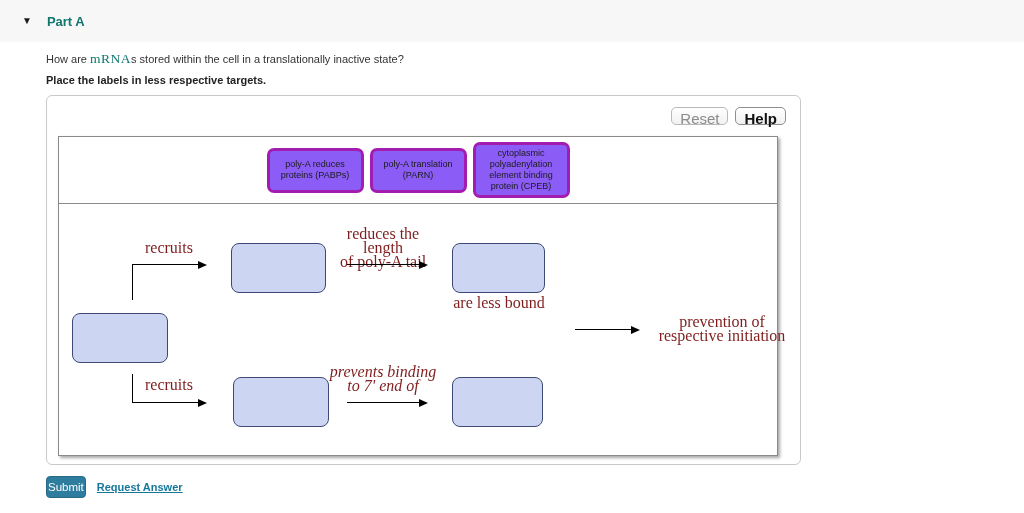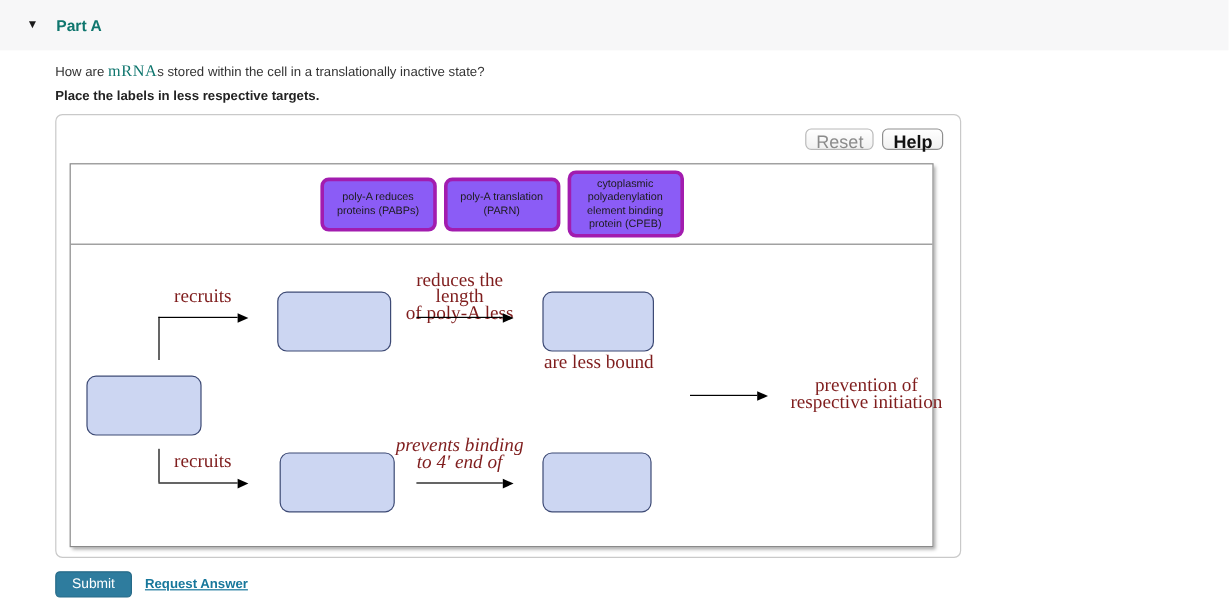--- a/index.html
+++ b/index.html
@@ -40,21 +40,21 @@
   .vl{position:absolute;width:1.4px;background:#000;}
   .ah{position:absolute;width:0;height:0;border-top:4px solid transparent;
       border-bottom:4px solid transparent;border-left:9px solid #000;}
 
   .dtext{position:absolute;font-family:"Liberation Serif",serif;font-size:16px;color:#7f1d1d;
          text-align:center;line-height:14px;}
 
   
   .footer-row{position:absolute;left:46px;top:476px;display:flex;align-items:center;}
   .submit{background:#2e7c9e;color:#fff;border:1px solid #266a88;border-radius:4px;
-          font-family:"Liberation Sans",sans-serif;font-size:11.5px;padding:4px 13px;cursor:pointer;text-align:right;}
+          font-family:"Liberation Sans",sans-serif;font-size:11.5px;padding:4px 1px;cursor:pointer;text-align:right;}
   .request{margin-left:11px;color:#17779b;font-size:11px;font-weight:bold;
            text-decoration:underline;cursor:pointer;}
 </style>
 </head>
 <body>
 
 <div class="page">
 
   <div class="topbar">
     <span class="tri">▼</span>
@@ -85,42 +85,42 @@
       <div class="target" style="left:174px;top:240px;width:96px;height:50px;"></div>
       <div class="target" style="left:393px;top:240px;width:91px;height:50px;"></div>
 
       <div class="vl" style="left:73px;top:127px;height:36px;"></div>
       <div class="hl" style="left:73px;top:127px;width:66px;"></div>
       <div class="ah" style="left:139px;top:124px;"></div>
       <div class="dtext" style="left:65px;top:104px;width:90px;">recruits</div>
 
       <div class="dtext" style="left:266px;top:90px;width:116px;">
         <span>reduces the length</span><br>
-        <span>of poly-A less</span>
+        <span>of poly-A tail</span>
       </div>
       <div class="hl" style="left:288px;top:127px;width:72px;"></div>
       <div class="ah" style="left:360px;top:124px;"></div>
 
       <div class="dtext" style="left:385px;top:159px;width:110px;">are less bound</div>
 
       <div class="hl" style="left:516px;top:192px;width:56px;"></div>
       <div class="ah" style="left:572px;top:189px;"></div>
       <div class="dtext" style="left:588px;top:178px;width:150px;">
         <span>prevention of</span><br>
         <span>respective initiation</span>
       </div>
 
       <div class="vl" style="left:73px;top:237px;height:28px;"></div>
       <div class="hl" style="left:73px;top:265px;width:66px;"></div>
       <div class="ah" style="left:139px;top:262px;"></div>
       <div class="dtext" style="left:65px;top:241px;width:90px;">recruits</div>
 
       <div class="dtext" style="left:266px;top:228px;width:116px;font-style:italic;">
         <span>prevents binding</span><br>
-        <span>to 4' end of</span>
+        <span>to 7' end of</span>
       </div>
       <div class="hl" style="left:288px;top:265px;width:72px;"></div>
       <div class="ah" style="left:360px;top:262px;"></div>
 
     </div>
   </div>
 
   <div class="footer-row">
     <button class="submit">Submit</button>
     <a class="request">Request Answer</a>

